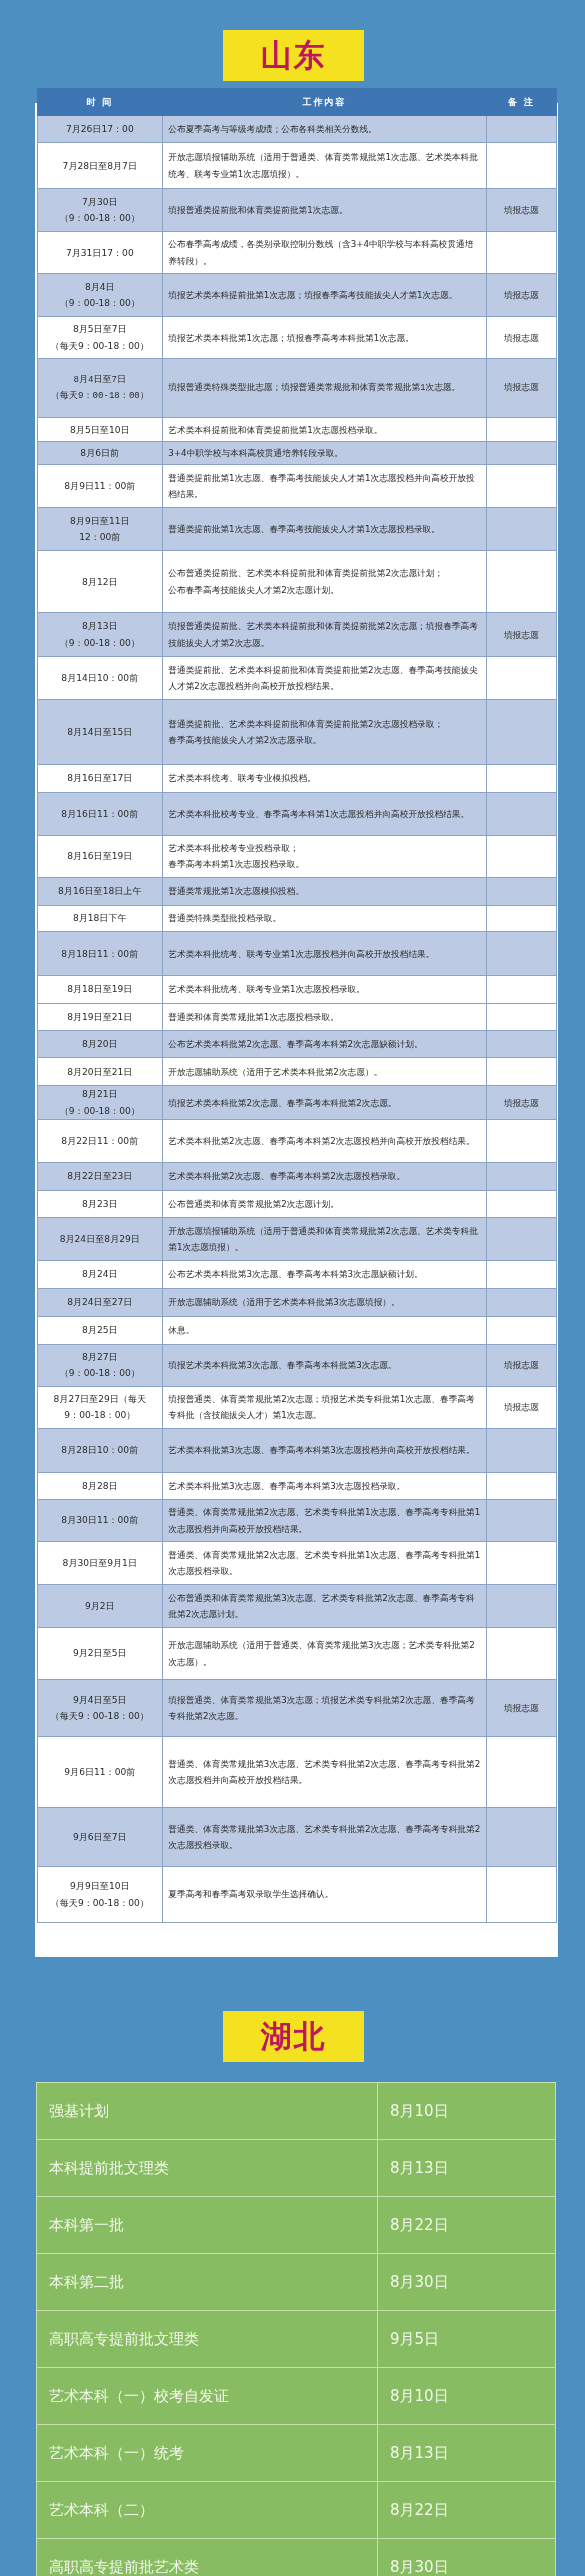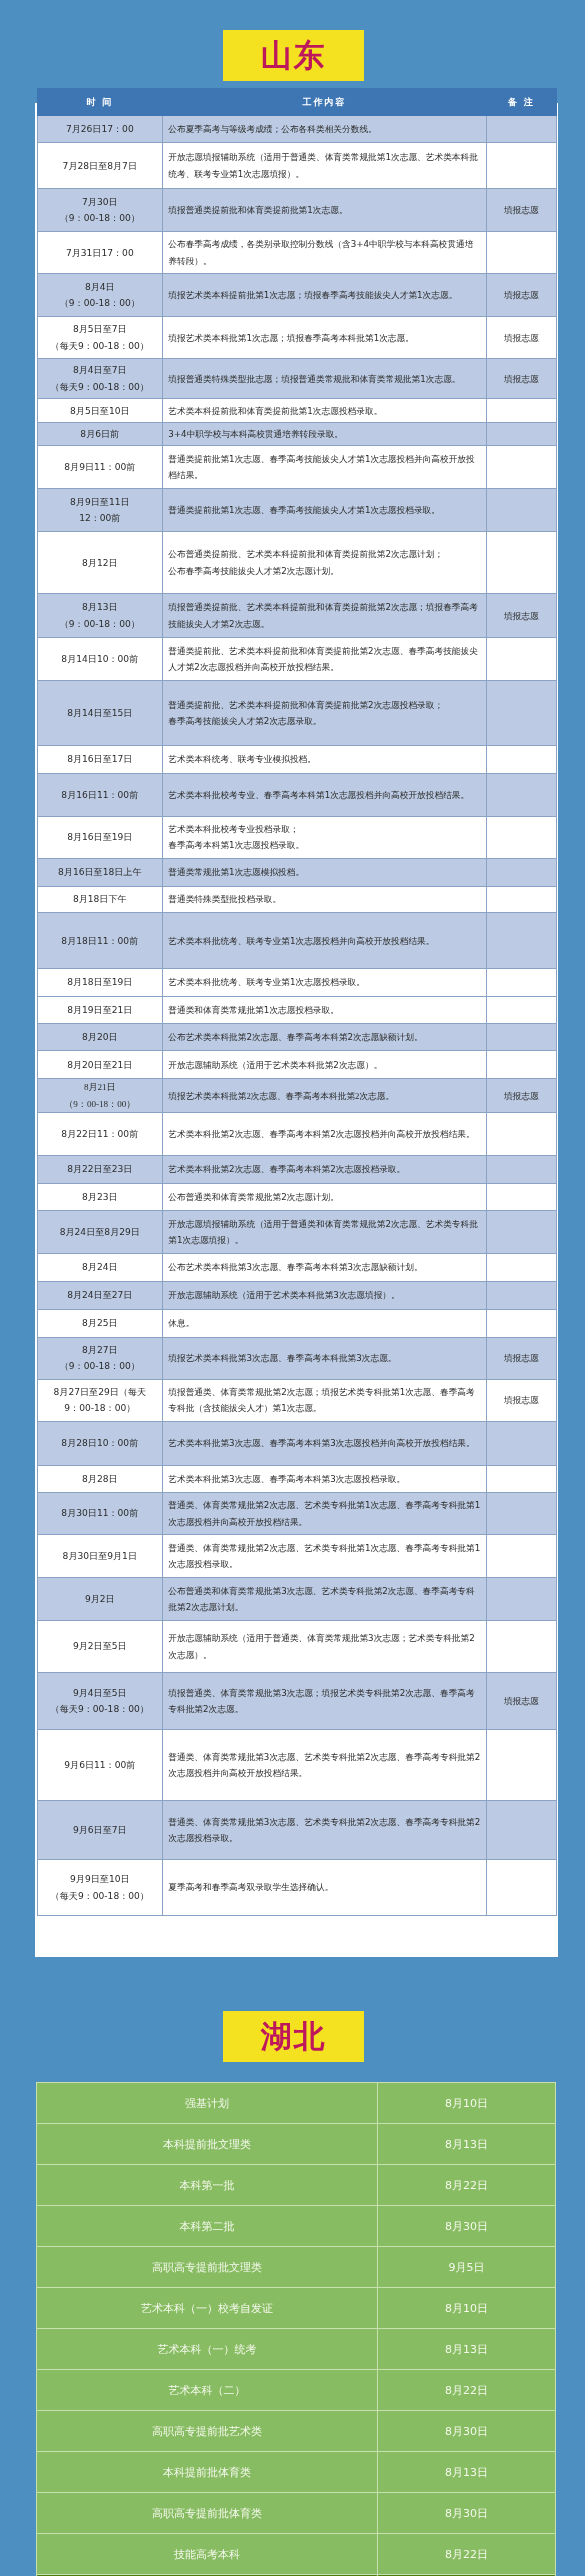--- a/index.html
+++ b/index.html
@@ -7,21 +7,21 @@
   .title-badge { position:absolute; left:223px; width:141px; height:51px; background:#f4e11f; color:#be185d; font-family:"DejaVu Serif","Liberation Serif",serif; font-weight:bold; font-size:31px; text-align:center; line-height:51px; letter-spacing:1.8px; }
   .sd-wrap { position:absolute; left:35px; top:103px; width:523px; height:1854px; background:#fff; }
   .sd-table { position:absolute; left:1.8px; top:-14.6px; width:519px; border-collapse:collapse; table-layout:fixed; }
   .sd-table th { background:#3e76b4; color:#fff; font-size:9.1px; font-weight:bold; height:25.6px; padding:0; border:0.9px solid #3e76b4; letter-spacing:1.8px; }
   .sd-table td { border:0.9px solid #8aa3c4; font-size:8.7px; color:#2a2a2a; padding:0 5.5px; line-height:16.5px; vertical-align:middle; }
   .sd-table td.time { text-align:center; font-size:9.1px; padding:0 1.8px; }
   .sd-table td.remark { text-align:center; }
   .sd-table tr.alt td { background:#bccbe3; }
   .sd-table tr.plain td { background:#ffffff; }
   .hb-table { position:absolute; left:36px; top:2082px; width:519px; border-collapse:collapse; table-layout:fixed; border:0.9px solid #ffffff; }
-  .hb-table td { height:32px; padding:4px; text-align:center; color:#f4f9ec; font-size:11px; border:0.9px solid #c8dfb0; background:#88bc62; }
+  .hb-table td { height:32px; padding:12px; text-align:left; color:#f4f9ec; font-size:15px; border:0.9px solid #c8dfb0; background:#88bc62; }
   .hb-table tr.last td { background:#4d7c0f; }
   .hb-table td.col-date { border-left:0.9px solid #f0f0f0; }
 </style>
 </head>
 <body>
 
 <div class="title-badge" style="top:30px;">
   <span>山东</span>
 </div>
 
@@ -63,21 +63,21 @@
         <tr class="alt" style="height: 43px;">
           <td class="time">8月4日<br>（9：00-18：00）</td>
           <td class="content">填报艺术类本科提前批第1次志愿；填报春季高考技能拔尖人才第1次志愿。</td>
           <td class="remark">填报志愿</td>
         </tr>
         <tr class="plain" style="height: 42px;">
           <td class="time">8月5日至7日<br>（每天9：00-18：00）</td>
           <td class="content">填报艺术类本科批第1次志愿；填报春季高考本科批第1次志愿。</td>
           <td class="remark">填报志愿</td>
         </tr>
-        <tr class="alt" style="height: 40px;">
+        <tr class="alt" style="height: 59px; font-family: Liberation Mono, monospace;">
           <td class="time">8月4日至7日<br>（每天9：00-18：00）</td>
           <td class="content">填报普通类特殊类型批志愿；填报普通类常规批和体育类常规批第1次志愿。</td>
           <td class="remark">填报志愿</td>
         </tr>
         <tr class="plain" style="height: 24px;">
           <td class="time">8月5日至10日</td>
           <td class="content">艺术类本科提前批和体育类提前批第1次志愿投档录取。</td>
           <td class="remark"></td>
         </tr>
         <tr class="alt" style="height: 23px;">
@@ -133,21 +133,21 @@
         <tr class="alt" style="height: 28px;">
           <td class="time">8月16日至18日上午</td>
           <td class="content">普通类常规批第1次志愿模拟投档。</td>
           <td class="remark"></td>
         </tr>
         <tr class="plain" style="height: 26.5px;">
           <td class="time">8月18日下午</td>
           <td class="content">普通类特殊类型批投档录取。</td>
           <td class="remark"></td>
         </tr>
-        <tr class="alt" style="height: 56px; border-radius: 17px;">
+        <tr class="alt" style="height: 44px; border-radius: 17px;">
           <td class="time">8月18日11：00前</td>
           <td class="content">艺术类本科批统考、联考专业第1次志愿投档并向高校开放投档结果。</td>
           <td class="remark"></td>
         </tr>
         <tr class="plain" style="height: 27.4px;">
           <td class="time">8月18日至19日</td>
           <td class="content">艺术类本科批统考、联考专业第1次志愿投档录取。</td>
           <td class="remark"></td>
         </tr>
         <tr class="plain" style="height: 27.4px;">
@@ -158,21 +158,21 @@
         <tr class="alt" style="height: 27.4px; border-radius: 9px;">
           <td class="time">8月20日</td>
           <td class="content">公布艺术类本科批第2次志愿、春季高考本科第2次志愿缺额计划。</td>
           <td class="remark"></td>
         </tr>
         <tr class="plain" style="height: 28px;">
           <td class="time">8月20日至21日</td>
           <td class="content">开放志愿辅助系统（适用于艺术类本科批第2次志愿）。</td>
           <td class="remark"></td>
         </tr>
-        <tr class="alt" style="height: 28px; font-family: Liberation Serif, serif;">
+        <tr class="alt" style="height: 28px;">
           <td class="time">8月21日<br>（9：00-18：00）</td>
           <td class="content">填报艺术类本科批第2次志愿、春季高考本科批第2次志愿。</td>
           <td class="remark">填报志愿</td>
         </tr>
         <tr class="plain" style="height: 43px;">
           <td class="time">8月22日11：00前</td>
           <td class="content">艺术类本科批第2次志愿、春季高考本科第2次志愿投档并向高校开放投档结果。</td>
           <td class="remark"></td>
         </tr>
         <tr class="alt" style="height: 27.4px;">

